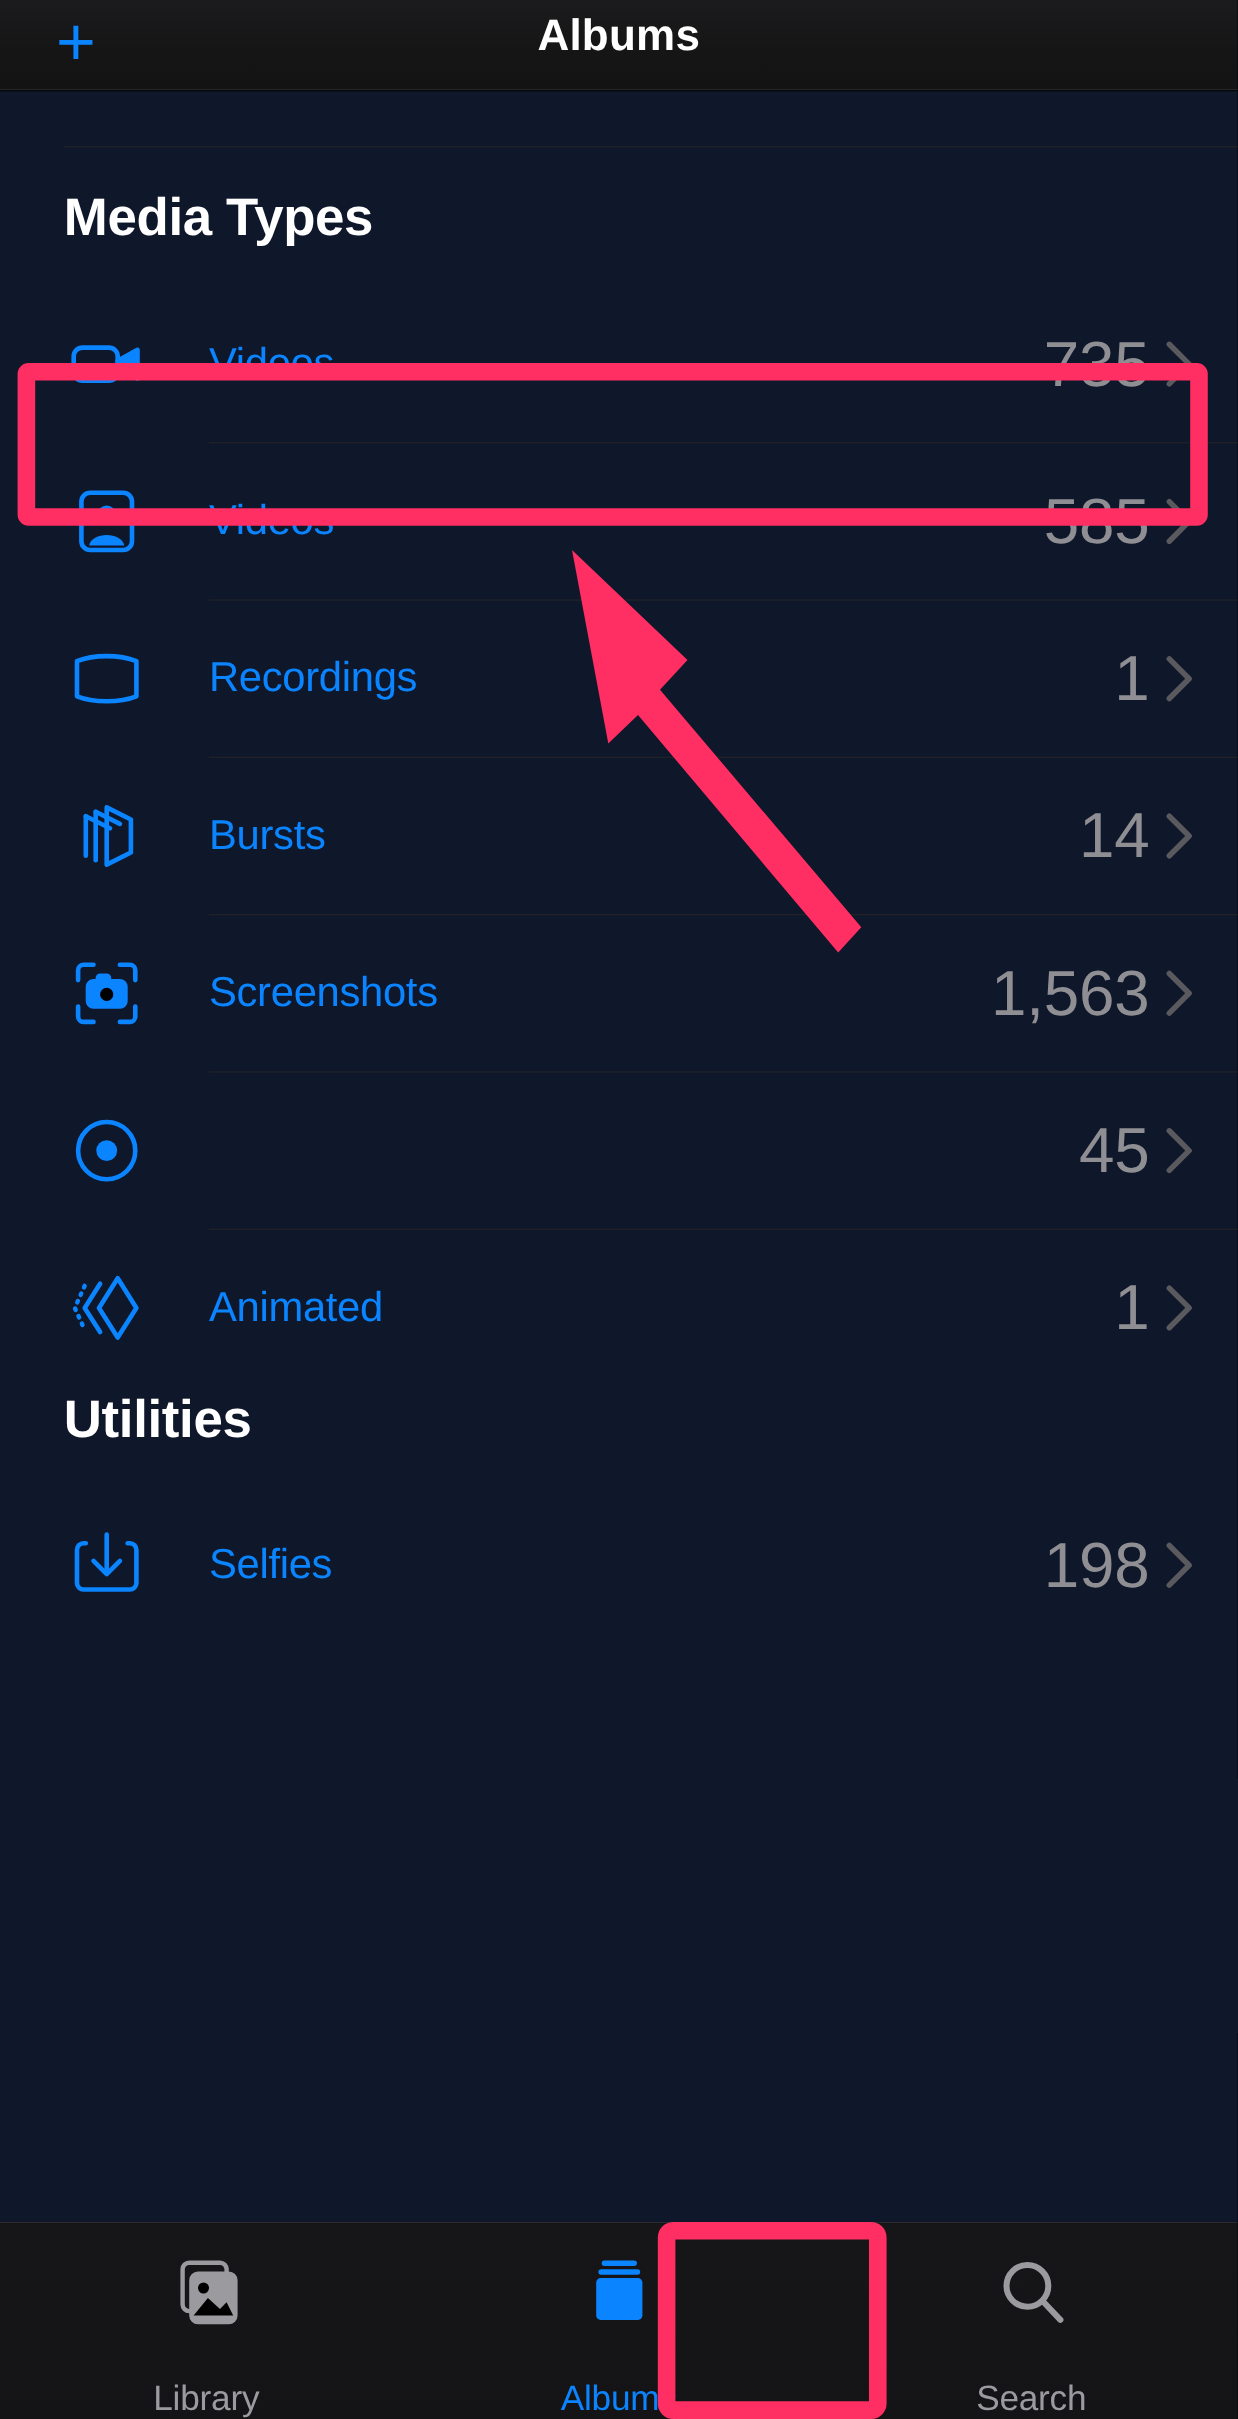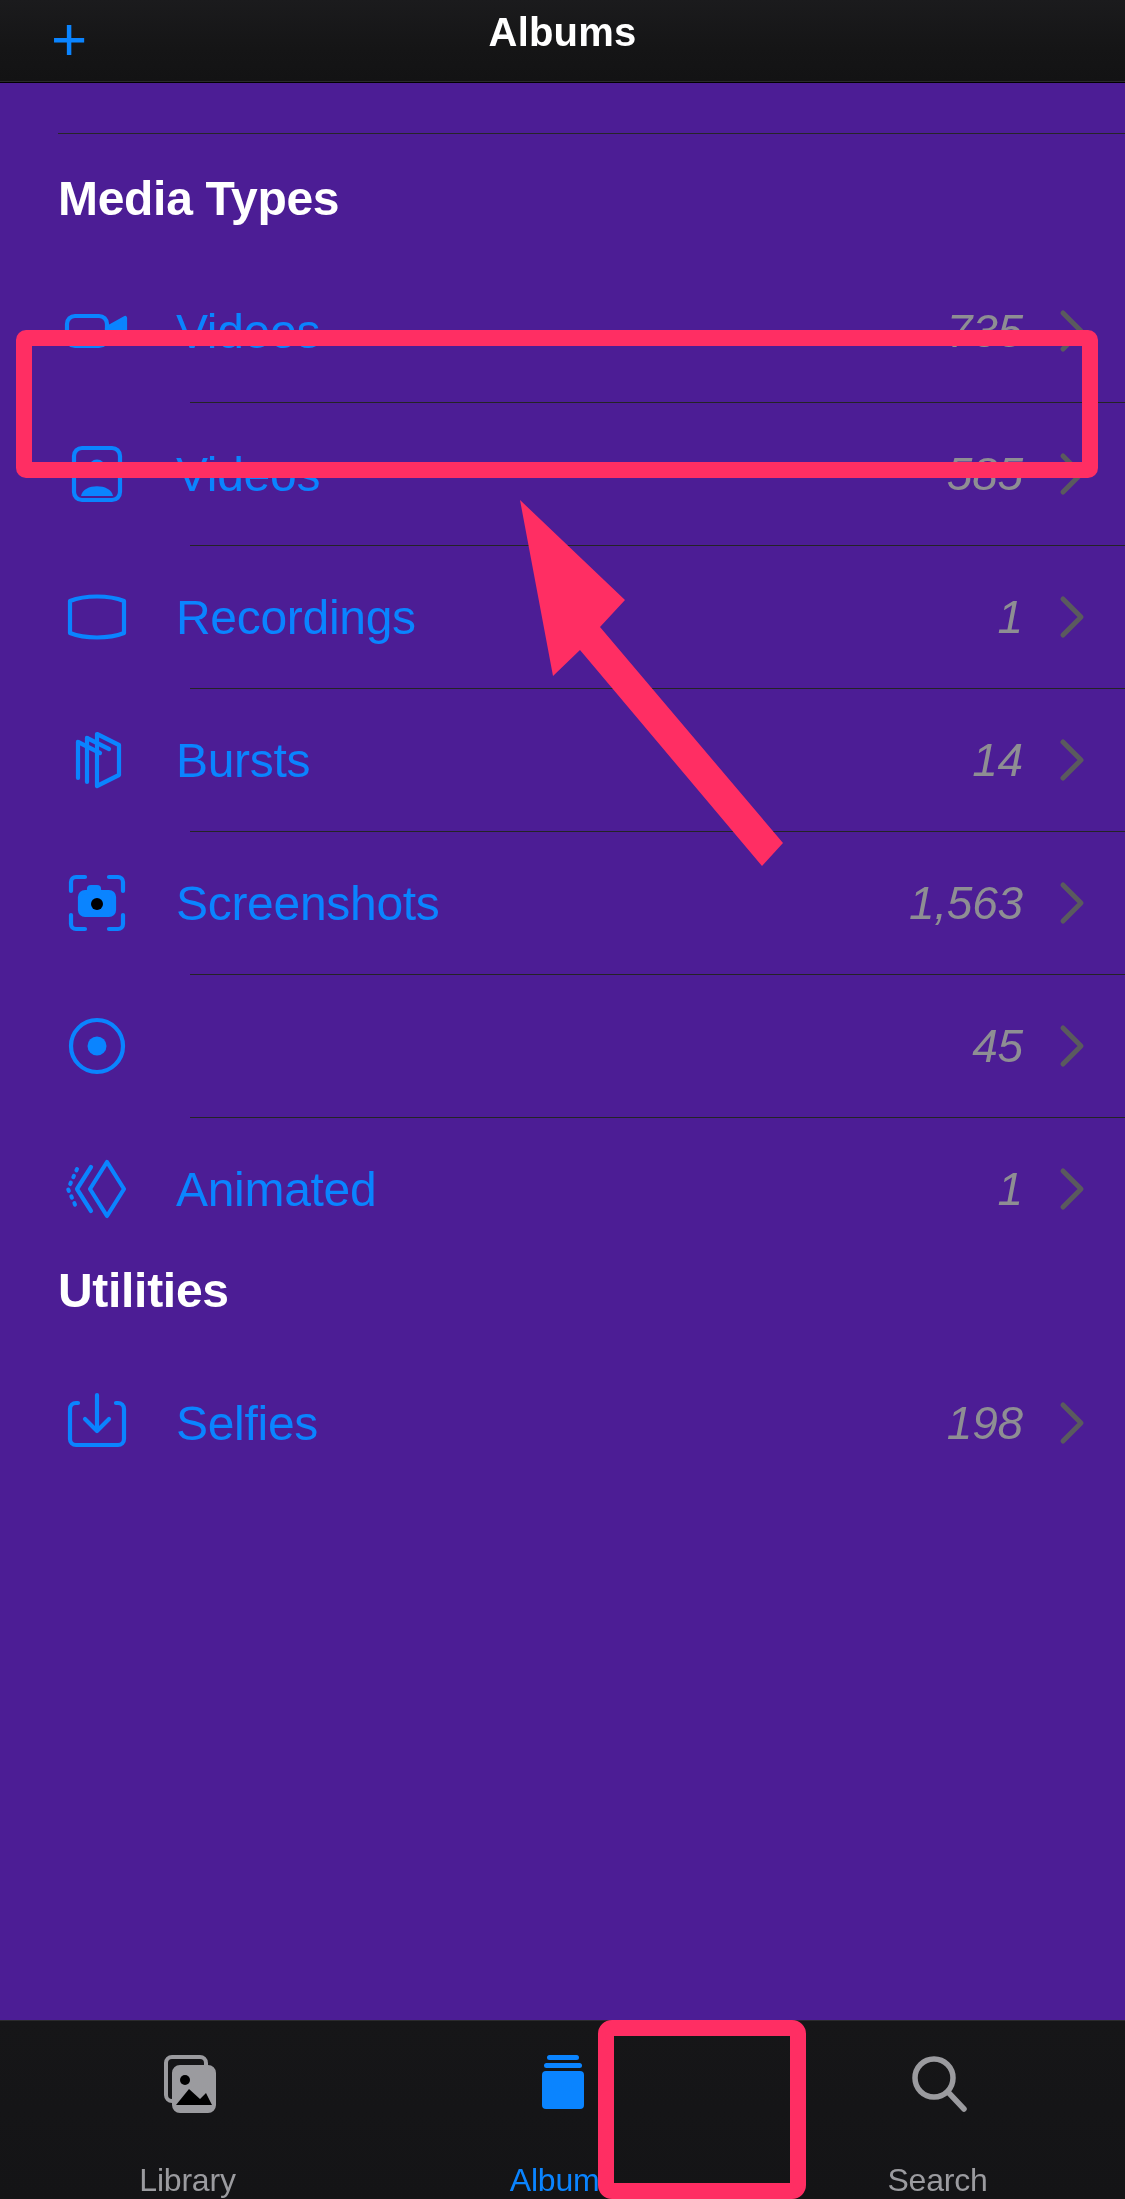--- a/index.html
+++ b/index.html
@@ -23,21 +23,21 @@
   }
   .nav-title{
     position:absolute; left:0; top:10px; width:1125px;
     text-align:center; font-size:40px; font-weight:bold; color:#fff;
     letter-spacing:.2px;
   }
 
   
   .content{
     position:absolute; left:0; top:83px; width:1125px; height:1937px;
-    background:#4c1d95;
+    background:#0f172a;
   }
   .top-rule{
     position:absolute; left:58px; top:50px; width:1067px; height:1px;
     background:#262628;
   }
 
   .section-header{
     position:absolute; left:58px; font-size:48px; font-weight:bold;
     color:#fff; letter-spacing:-0.3px;
   }
@@ -55,26 +55,26 @@
     position:absolute; left:190px; right:0; top:0; height:1px;
     background:#242426;
   }
   .row.first .divider{ background:transparent; }
   .row .icon{
     position:absolute; left:58px; top:50%; transform:translateY(-50%);
     width:78px; height:78px; display:flex; align-items:center; justify-content:center;
   }
   .row .icon svg{ display:block; }
   .row .label{
-    position:absolute; left:176px; top:50%; transform:translateY(-50%);
-    font-size:48px; color:#0a84ff; letter-spacing:-0.3px; white-space:nowrap;
+    position:absolute; left:190px; top:50%; transform:translateY(-50%);
+    font-size:38px; color:#0a84ff; letter-spacing:-0.3px; white-space:nowrap;
   }
   .row .count{
-    position:absolute; right:102px; top:50%; transform:translateY(-50%);
-    font-size:46px; color:#8e8e93; letter-spacing:-0.2px;font-style:italic;
+    position:absolute; right:80px; top:50%; transform:translateY(-50%);
+    font-size:58px; color:#8e8e93; letter-spacing:-0.2px;
   }
   .row .chev{
     position:absolute; right:36px; top:50%; transform:translateY(-50%);
     width:34px; height:50px;
   }
 
   
   .tabbar{
     position:absolute; left:0; top:2020px; width:1125px; height:179px;
     background:linear-gradient(180deg,#161618 0%,#141416 100%);

